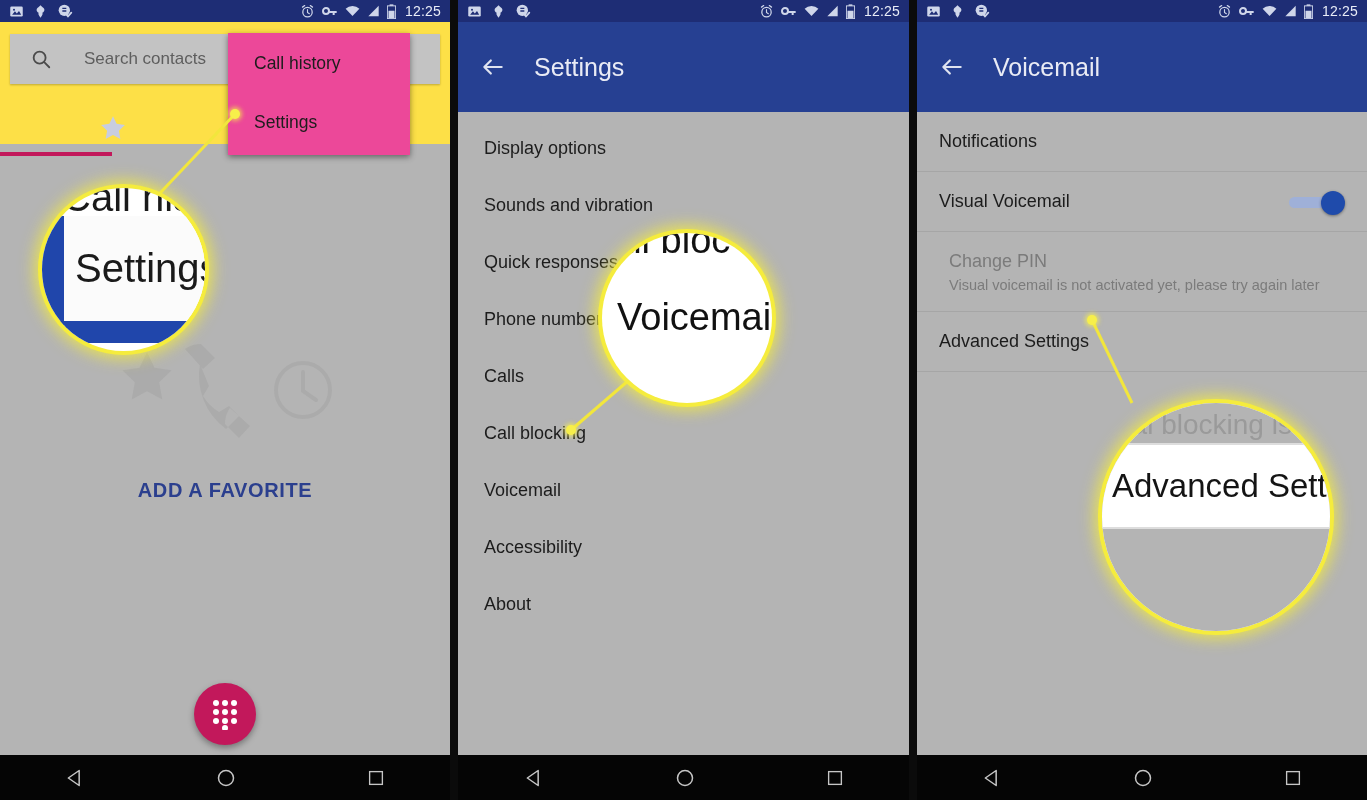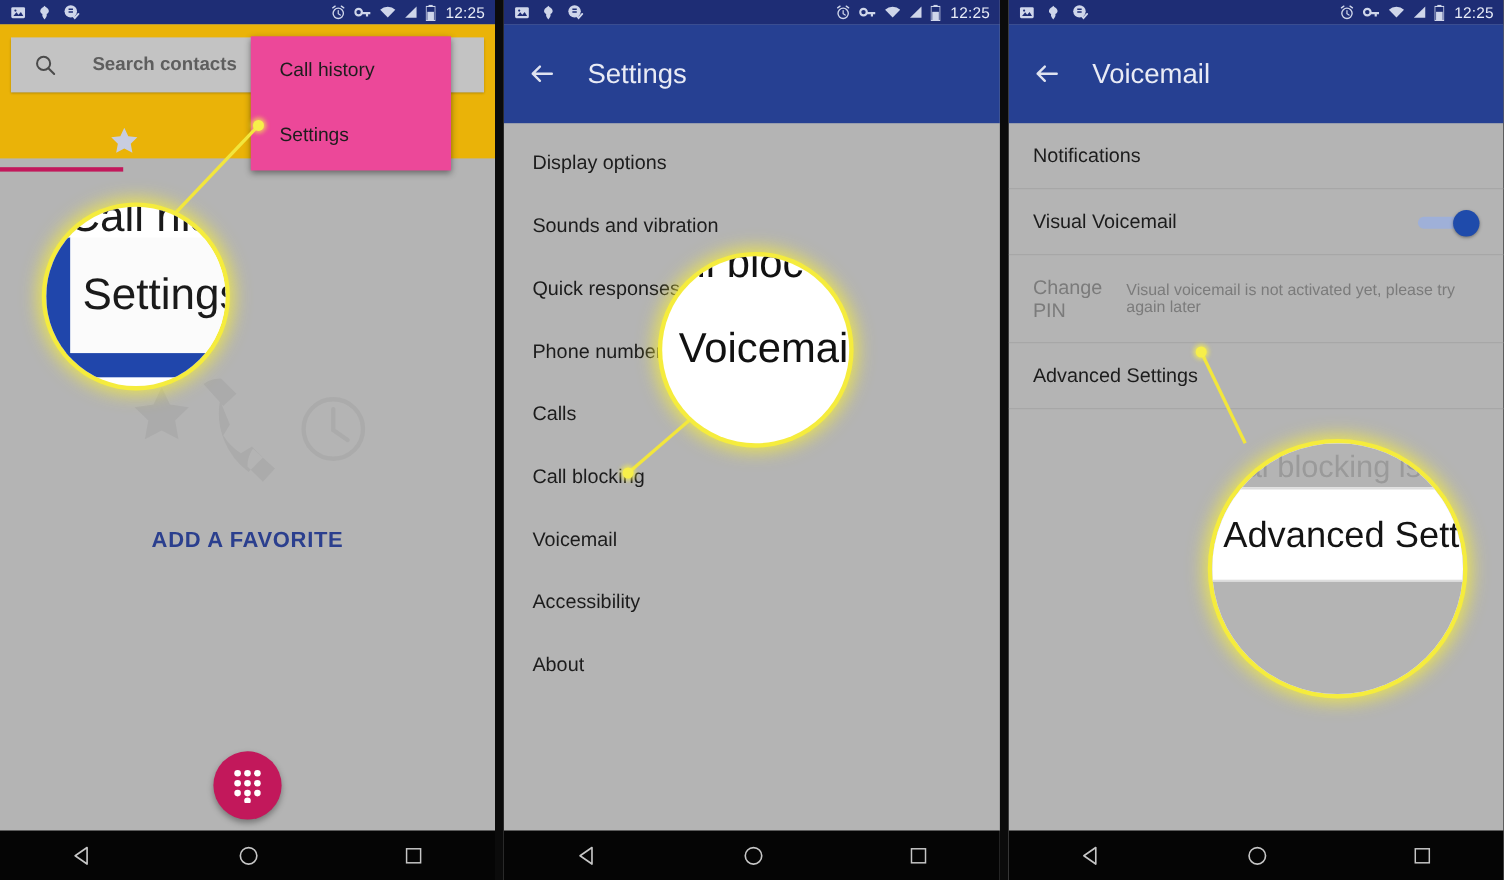--- a/index.html
+++ b/index.html
@@ -31,21 +31,21 @@
 
   
   .appbar {
     background: #264092; color: #fff; position: relative; z-index: 20;
   }
   .appbar-tall { height: 90px; display: flex; align-items: center; padding-left: 22px; gap: 28px; }
   .back-arrow { width: 26px; height: 26px; display: block; flex: 0 0 auto; }
   .appbar-title { font-size: 25px; color: #e9ebf5; font-weight: 400; }
 
   
-  .p1-appbar { background: #eab308; height: 122px; position: relative; z-index: 5; font-weight: bold; }
+  .p1-appbar { background: #fde047; height: 122px; position: relative; z-index: 5; }
   .searchbar {
     position: absolute; left: 10px; top: 12px; right: 10px; height: 50px;
     background: #c3c3c3; display: flex; align-items: center; padding: 0 20px;
     box-shadow: 0 1px 2px rgba(0,0,0,.25);
   }
   .search-icon { width: 22px; height: 22px; flex: 0 0 auto; }
   .search-ph { font-size: 17px; color: #5e5e5e; margin-left: 32px; }
   .tabs { position: absolute; left: 0; right: 0; top: 78px; height: 56px; display: flex; }
   .tab { flex: 1; display: flex; align-items: center; justify-content: center; position: relative; }
   .tab-ind { position: absolute; left: 0; bottom: 0; width: 112px; height: 4px; background: #c2185b; }
@@ -58,21 +58,21 @@
   }
   .menu-item { padding: 12px 0 12px 26px; font-size: 17.5px; color: #1d1d1d; }
 
   
   .list { position: relative; }
   .list-item { padding: 16px 26px; font-size: 18px; color: #1c1c1c; }
   .vm-item { padding: 18px 22px; font-size: 18px; color: #1c1c1c;
              border-bottom: 1px solid #a6a6a6; position: relative; display: flex; align-items: center; }
   .vm-item.disabled .vm-title { color: #7b7b7b; }
   .vm-sub { font-size: 14.5px; color: #7b7b7b; margin-top: 5px; }
-  .vm-col { display: flex; flex-direction: row; }
+  .vm-col { display: flex; flex-direction: column; margin-left: 10px; }
   .switch { margin-left: auto; width: 56px; height: 22px; position: relative; }
   .switch-track { position: absolute; left: 0; top: 6px; width: 48px; height: 11px;
                   border-radius: 6px; background: #9fb0d8; }
   .switch-thumb { position: absolute; right: 0; top: 0; width: 24px; height: 24px;
                   border-radius: 50%; background: #1f4bab; box-shadow: 0 1px 3px rgba(0,0,0,.4); }
 
   
   .empty-wrap { position: absolute; left: 0; right: 0; top: 330px; text-align: center; }
   .empty-text { font-size: 17px; color: #7e7e7e; }
   .empty-cta { margin-top: 25px; font-size: 20px; color: #2b3f8e; font-weight: bold; letter-spacing: .6px; }

